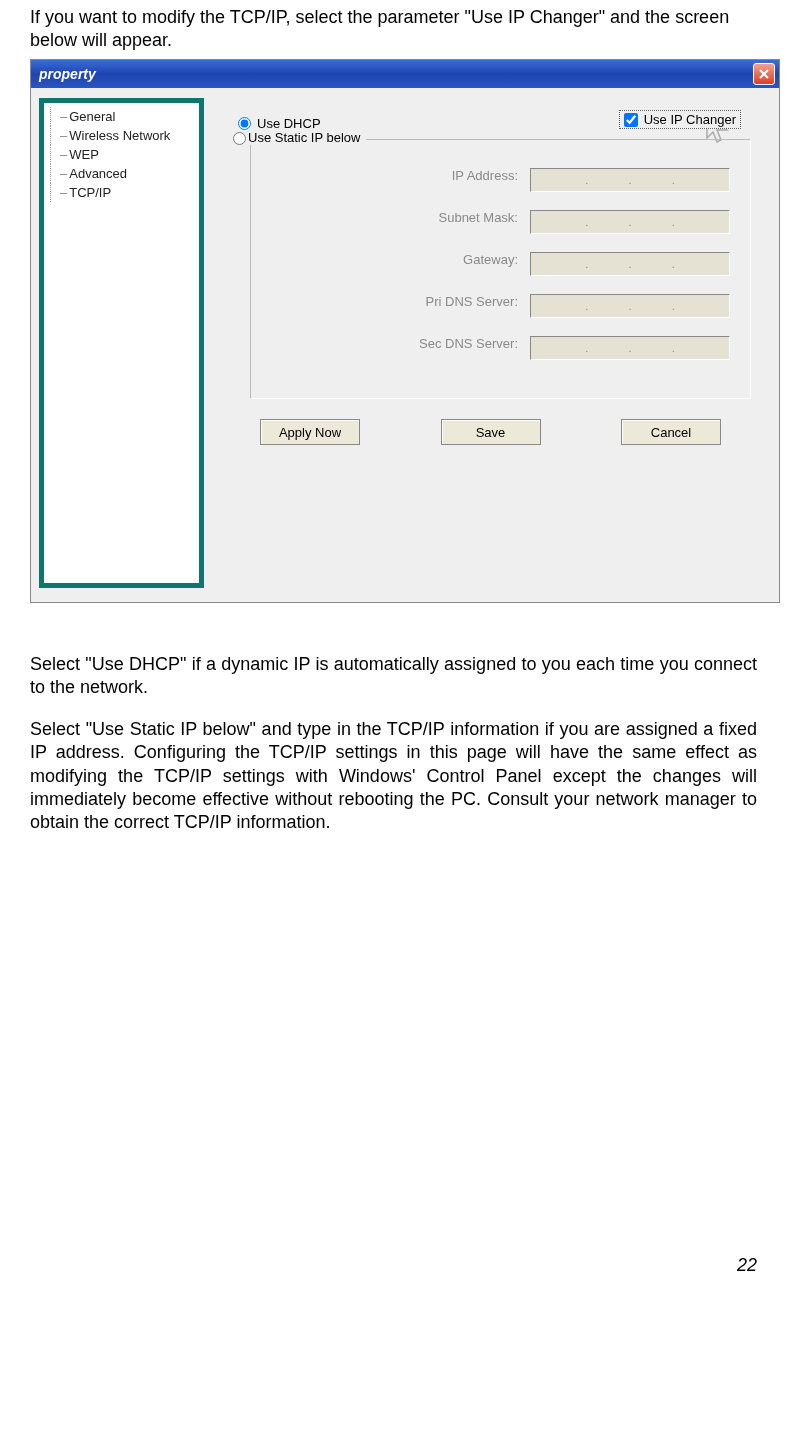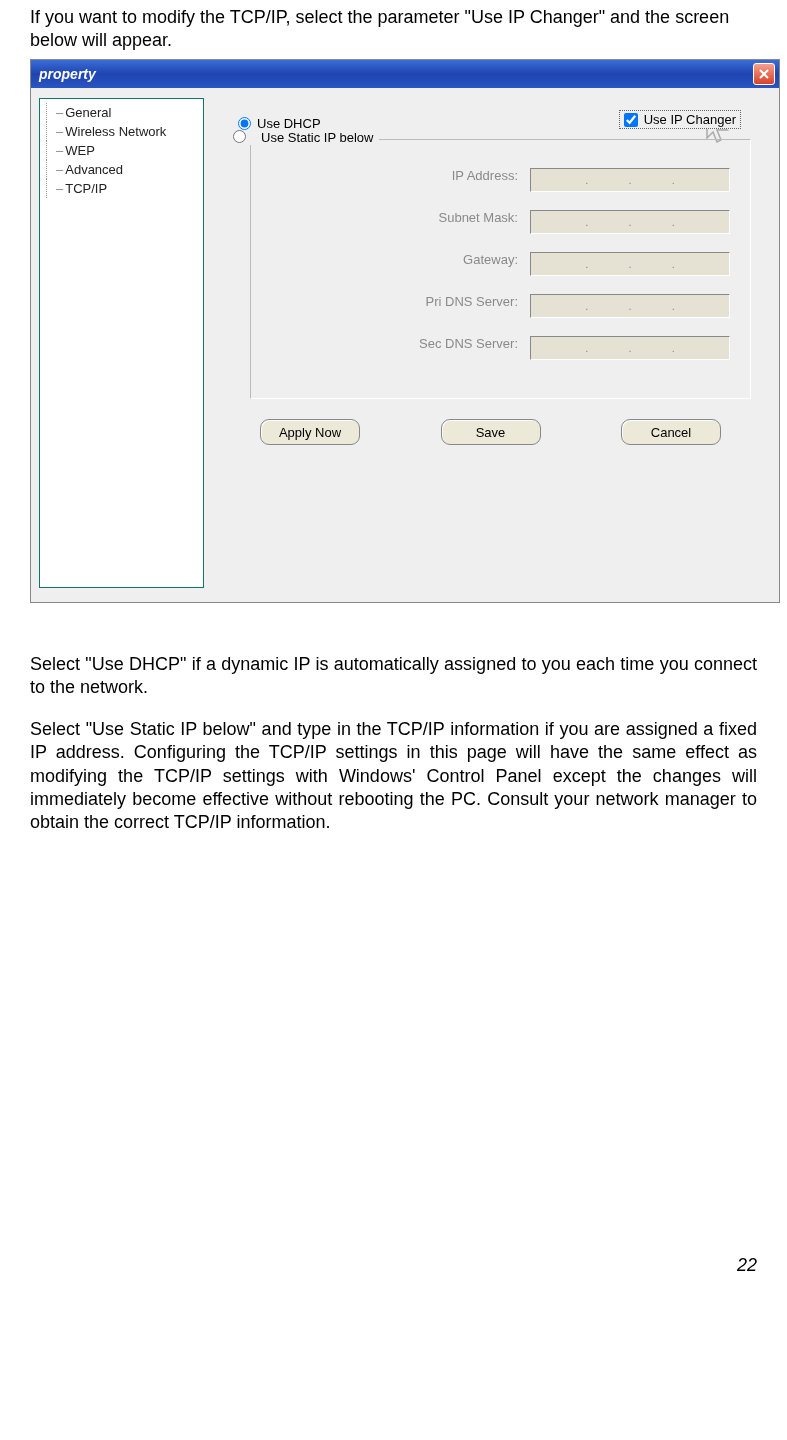--- a/index.html
+++ b/index.html
@@ -51,21 +51,21 @@
   .cursor-arrow {
     position: absolute;
     right: 40px;
     top: 22px;
     width: 40px;
     height: 40px;
     pointer-events: none;
   }
   .sidebar {
     background: #fff;
-    border: 1px solid #0f766e;
+    border: 5px solid #0f766e;
     width: 165px;
     height: 490px;
     padding: 4px 6px;
     font-size: 13px;
     font-family: Tahoma, sans-serif;
     color: #222;
   }
   .tree-item {
     padding: 2px 0 2px 10px;
     position: relative;
@@ -118,21 +118,21 @@
     border-bottom: 1px solid #fff;
     margin: 0 10px 0 30px;
     padding: 18px 20px 20px 20px;
     position: relative;
   }
   .fieldset-legend {
     position: absolute;
     top: -10px; left: -18px;
     background: #efefef;
     padding: 0 6px 0 0;
-    display: flex; align-items: flex-start; gap: 15px;
+    display: flex; align-items: flex-end; gap: 2px;
   }
   .field-row {
     display: flex;
     align-items: flex-start;
     justify-content: flex-end;
     gap: 12px;
     margin: 10px 0 18px 0;
   }
   .field-label {
     color: #8a8a8a;
@@ -157,21 +157,21 @@
   }
   .btn-row {
     display: flex;
     justify-content: space-between;
     padding: 20px 40px 10px 40px;
   }
   .winbtn {
     width: 100px; height: 26px;
     background: #ece9d8;
     border: 1px solid #888;
-    border-radius: 9px;
+    border-radius: 0;
     font-family: Tahoma, sans-serif;
     font-size: 13px;
     cursor: pointer;
     box-shadow: inset 1px 1px 0 #fff;
   }
   .para {
     text-align: justify;
     line-height: 1.3;
     margin-bottom: 18px;
   }

